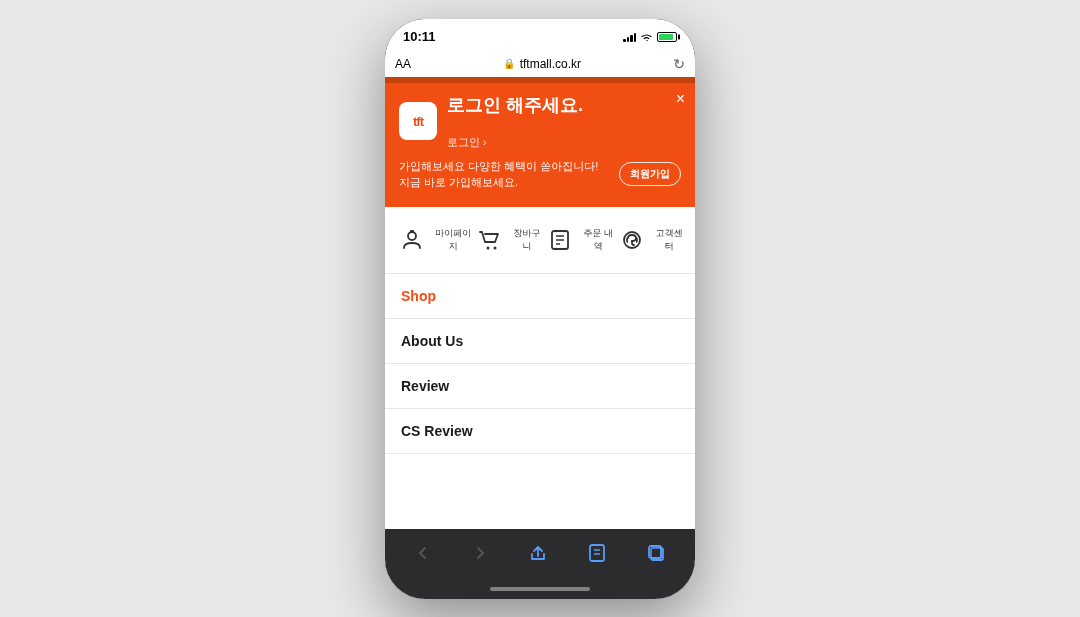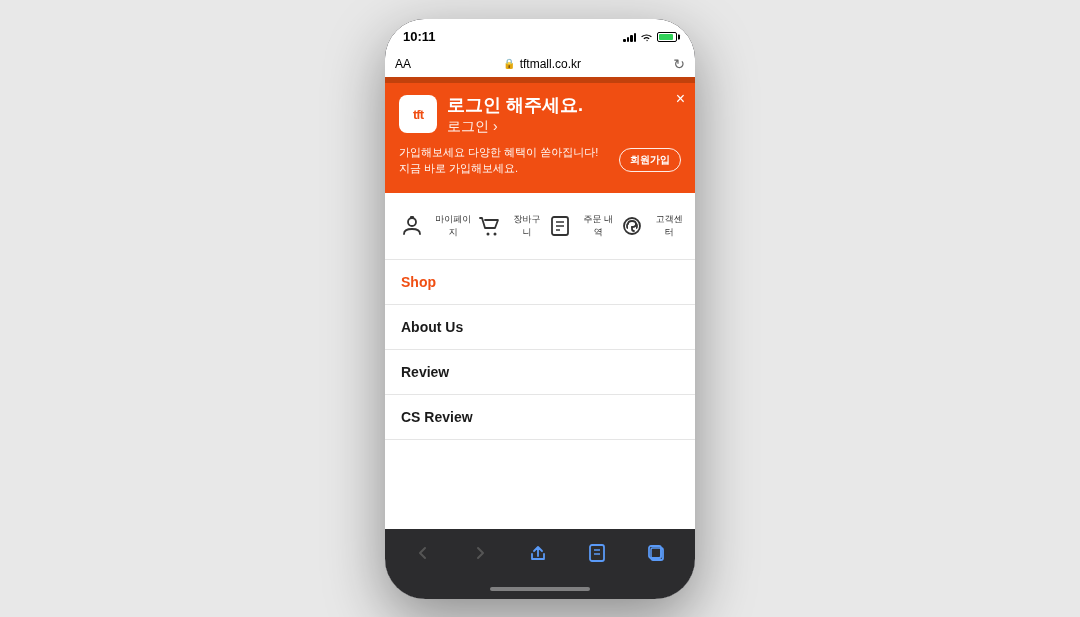--- a/index.html
+++ b/index.html
@@ -192,23 +192,23 @@
       flex-direction: column;
     }
 
     .login-main-text {
       font-size: 18px;
       font-weight: 700;
       color: #fff;
     }
 
     .login-sub-text {
-      font-size: 14px;
+      font-size: 11px;
       color: rgba(255,255,255,0.9);
-      margin-top: 1px;
+      margin-top: 18px;
     }
 
     .member-row {
       display: flex;
       align-items: center;
       justify-content: space-between;
     }
 
     .member-text {
       font-size: 11px;

